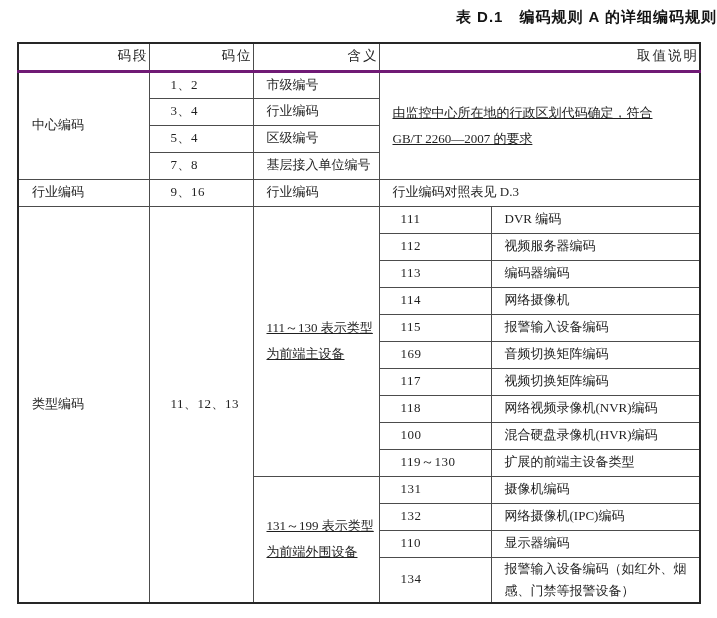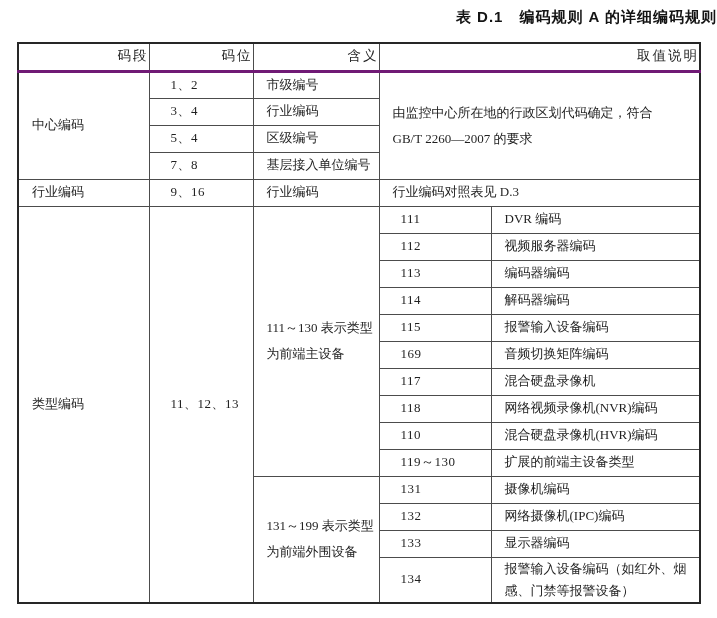--- a/index.html
+++ b/index.html
@@ -25,21 +25,21 @@
     vertical-align:middle;
     overflow:hidden;
   }
   .rule-table tr.h-header{height:28px;}
   .rule-table tr.h-row{height:27px;}
   .rule-table tr.h-tall{height:44px;}
   .rule-table tr.h-header td{
     text-align:right;padding:0;font-size:13.5px;letter-spacing:2px;
     border-bottom:3px solid #701a75;
   }
-  .rule-table td.pre{white-space:pre-line;line-height:26px;}
+  .rule-table td.pre{white-space:pre-line;line-height:26px;text-decoration:underline;}
   .rule-table td.pre-sm{white-space:pre-line;line-height:22px;}
   .rule-table td.code{padding-left:21px;letter-spacing:0.5px;}
 </style>
 </head>
 <body>
 
 <div class="doc-title">表 D.1　编码规则 A 的详细编码规则</div>
 
 <table class="rule-table">
   <colgroup>
@@ -95,59 +95,59 @@
     <tr class="h-row">
       <td class="code">112</td>
       <td>视频服务器编码</td>
     </tr>
     <tr class="h-row">
       <td class="code">113</td>
       <td>编码器编码</td>
     </tr>
     <tr class="h-row">
       <td class="code">114</td>
-      <td>解码器编码</td>
+      <td>网络摄像机</td>
     </tr>
     <tr class="h-row">
       <td class="code">115</td>
       <td>报警输入设备编码</td>
     </tr>
     <tr class="h-row">
       <td class="code">169</td>
       <td>音频切换矩阵编码</td>
     </tr>
     <tr class="h-row">
       <td class="code">117</td>
-      <td>混合硬盘录像机</td>
+      <td>视频切换矩阵编码</td>
     </tr>
     <tr class="h-row">
       <td class="code">118</td>
       <td>网络视频录像机(NVR)编码</td>
     </tr>
     <tr class="h-row">
-      <td class="code">110</td>
+      <td class="code">100</td>
       <td>混合硬盘录像机(HVR)编码</td>
     </tr>
     <tr class="h-row">
       <td class="code">119～130</td>
       <td>扩展的前端主设备类型</td>
     </tr>
 
     <tr class="h-row">
       <td rowspan="4" class="pre">131～199 表示类型
 为前端外围设备</td>
       <td class="code">131</td>
       <td>摄像机编码</td>
     </tr>
     <tr class="h-row">
       <td class="code">132</td>
       <td>网络摄像机(IPC)编码</td>
     </tr>
     <tr class="h-row">
-      <td class="code">133</td>
+      <td class="code">110</td>
       <td>显示器编码</td>
     </tr>
     <tr class="h-tall">
       <td class="code">134</td>
       <td class="pre-sm">报警输入设备编码（如红外、烟
 感、门禁等报警设备）</td>
     </tr>
   </tbody>
 </table>
 

